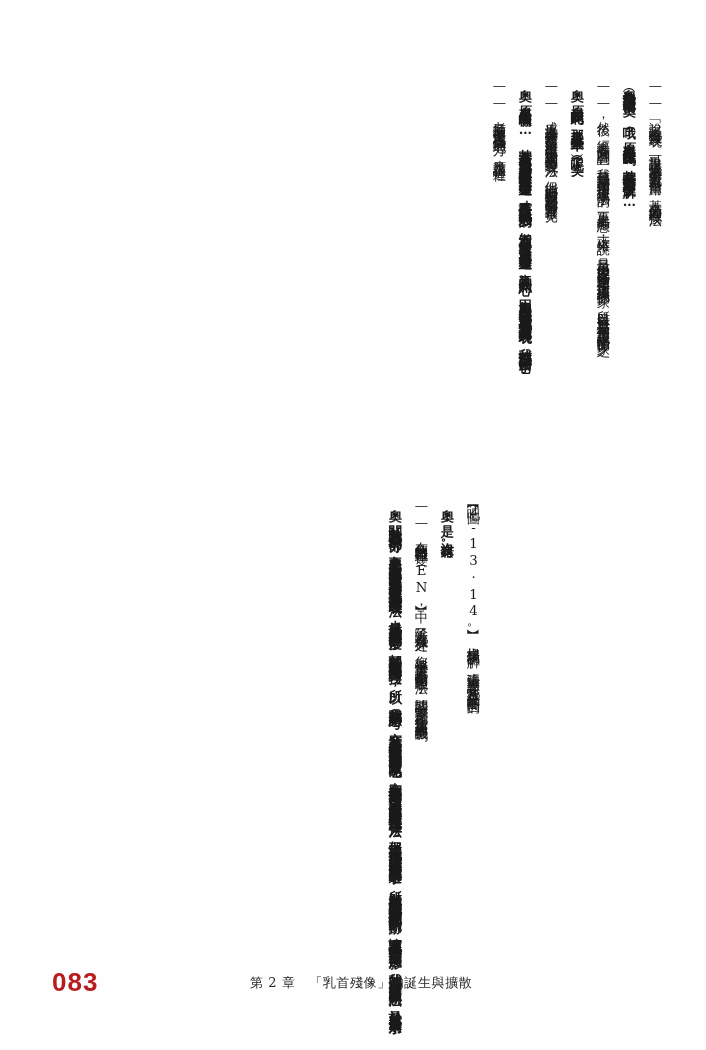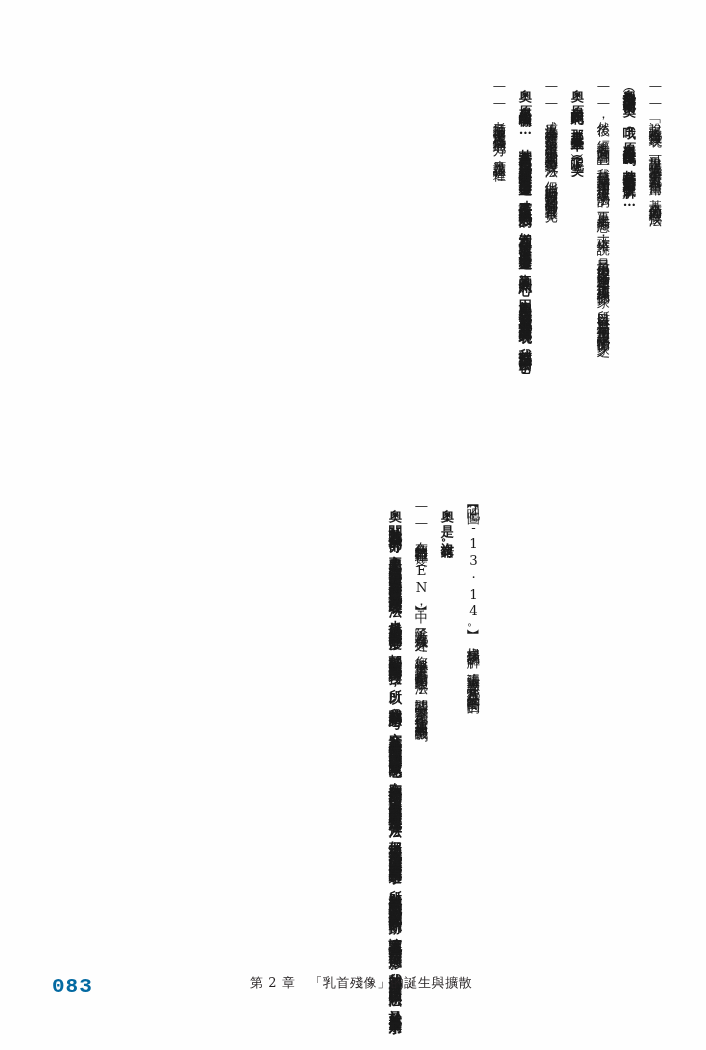--- a/index.html
+++ b/index.html
@@ -55,25 +55,25 @@
     position: absolute;
     left: 0;
     right: 0;
     bottom: 28px;
     height: 30px;
   }
   .folio {
     position: absolute;
     left: 52px;
     bottom: 24px;
-    font-family: Liberation Mono, monospace;
+    font-family: Liberation Sans, sans-serif;
     font-weight: bold;
-    font-size: 21px;
+    font-size: 26px;
     letter-spacing: 1px;
-    color: #0369a1;
+    color: #b91c1c;
   }
   .running-head {
     position: absolute;
     left: 250px;
     bottom: 30px;
     font-family: "DejaVu Serif", "Liberation Serif", serif;
     font-size: 13px;
     letter-spacing: 0.6px;
     color: #231f20;
     white-space: nowrap;

